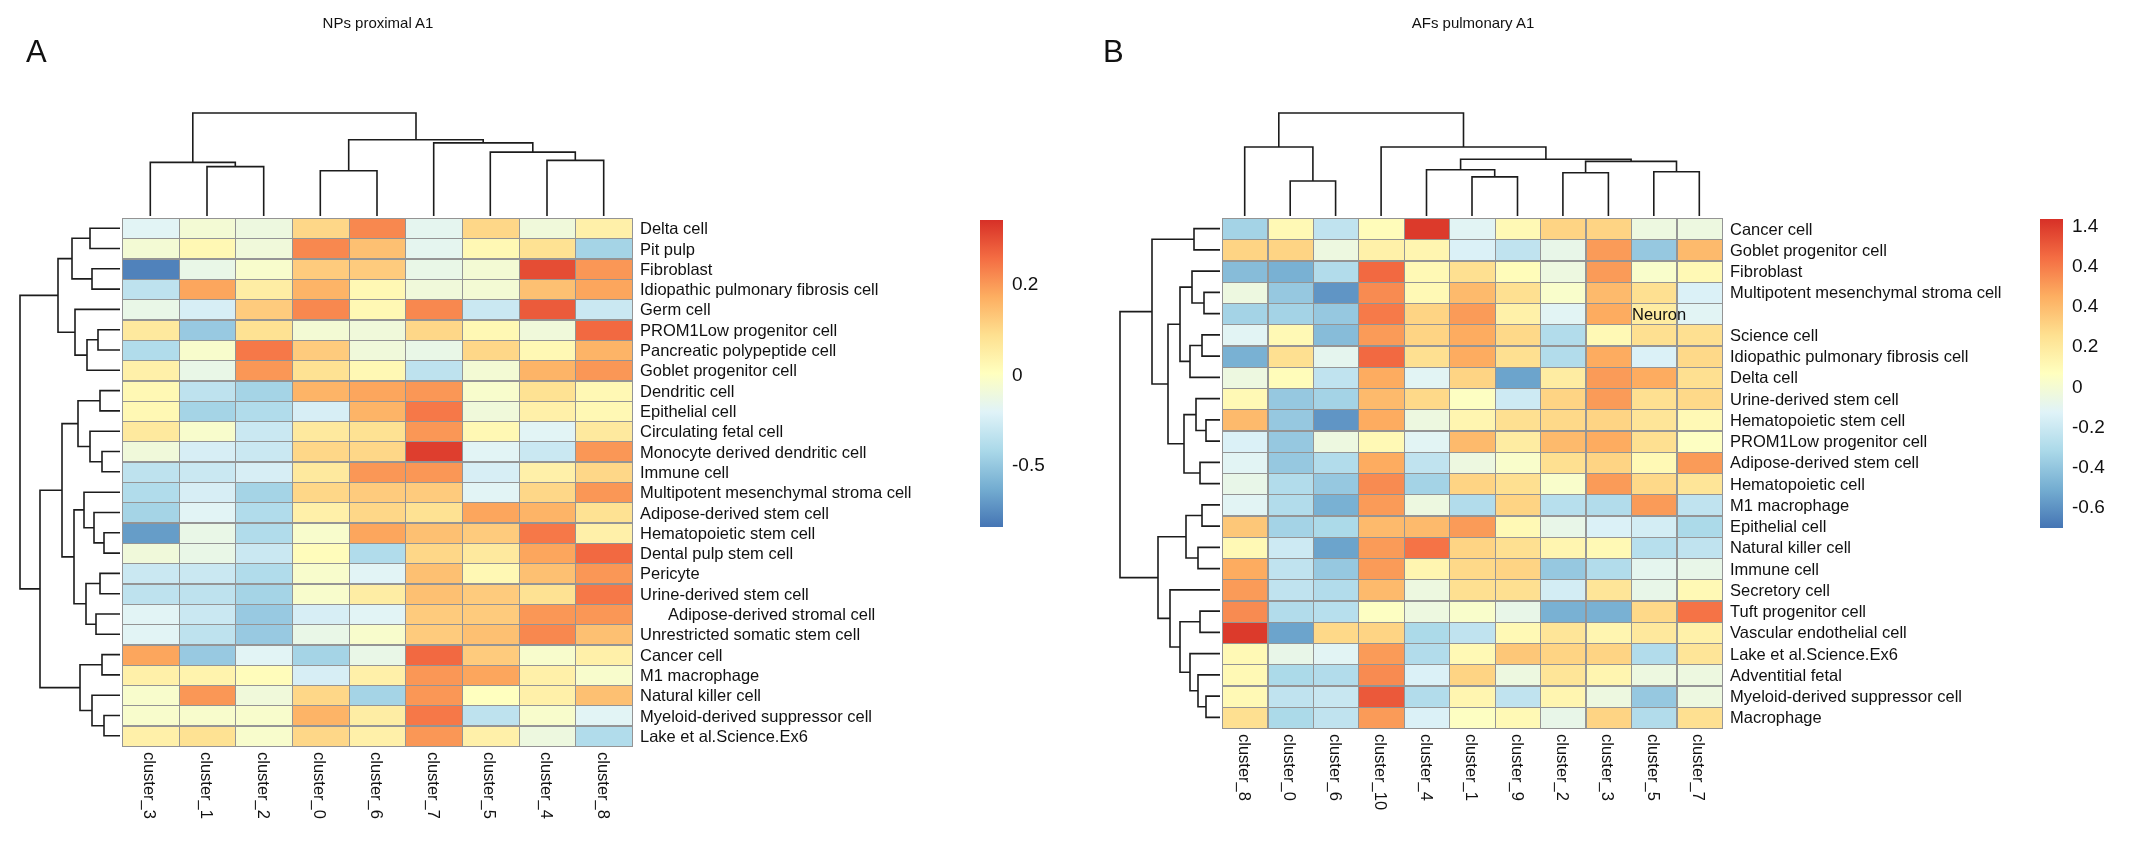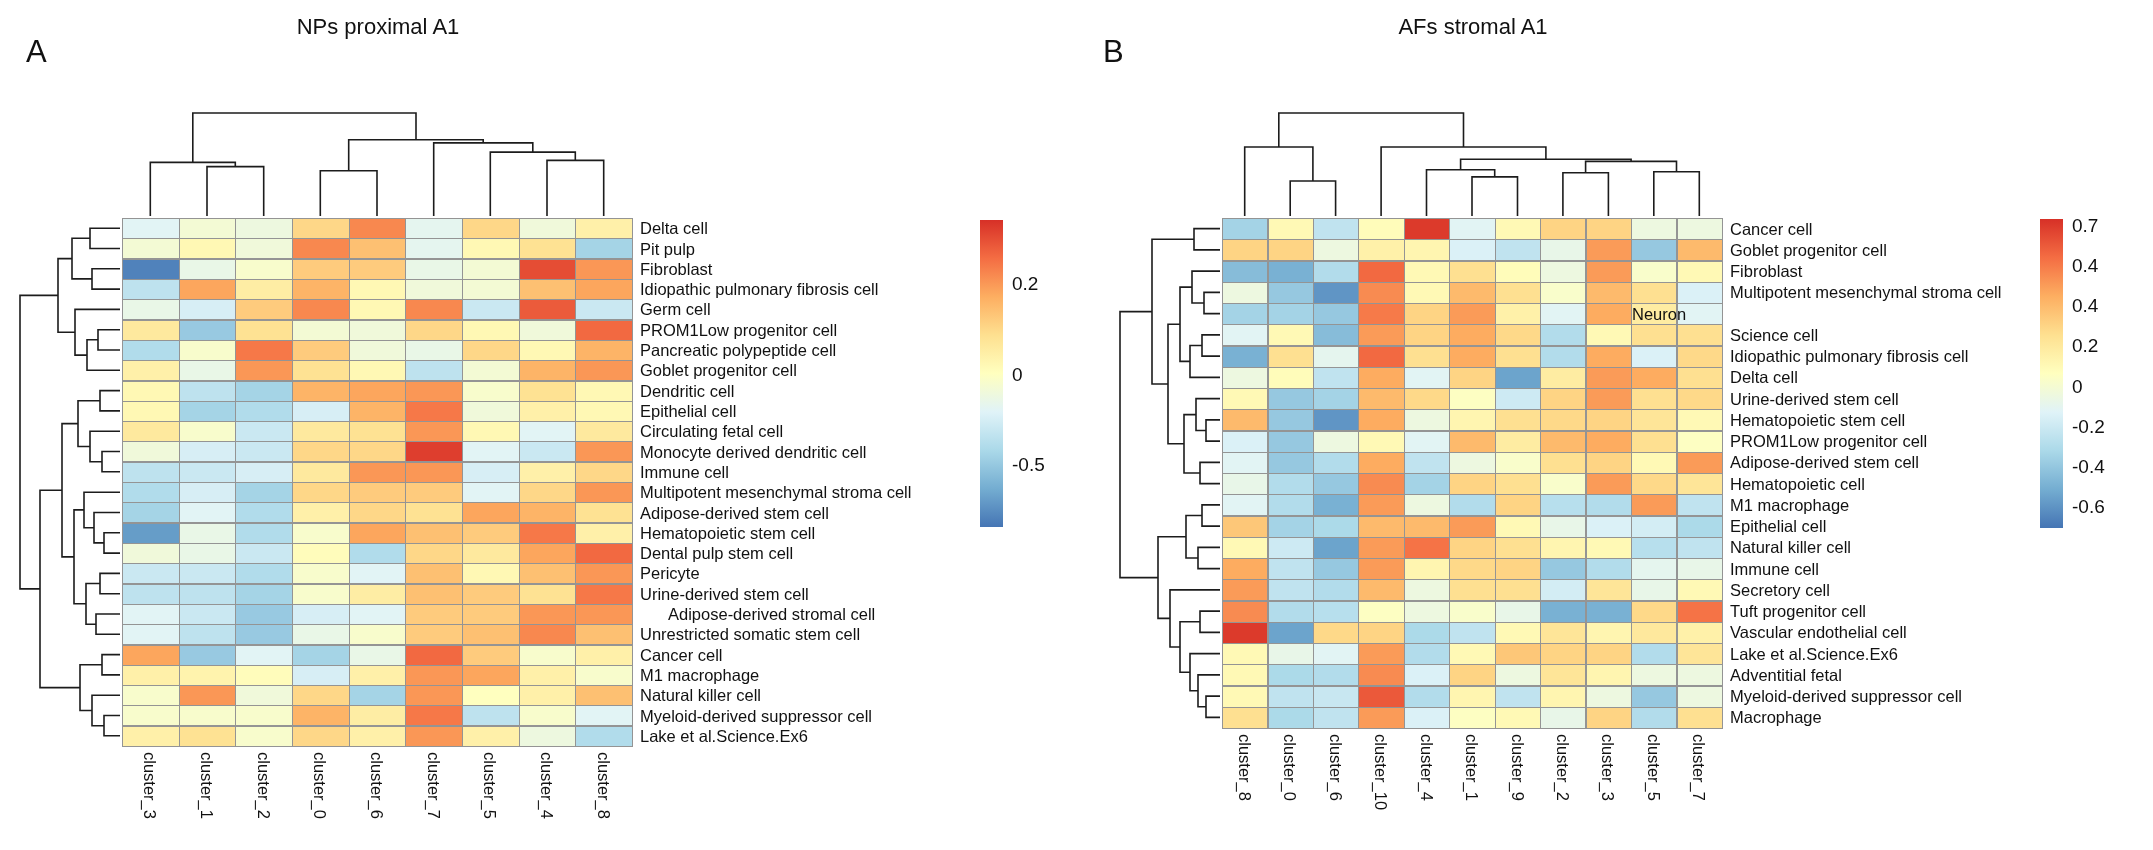--- a/index.html
+++ b/index.html
@@ -1,18 +1,18 @@
 <!DOCTYPE html>
 <html><head>
 <meta charset="utf-8">
 <style>
   html,body{margin:0;padding:0;background:#ffffff}
   #canvas{position:relative;width:2153px;height:850px;background:#fff;overflow:hidden;
           font-family:"Liberation Sans","DejaVu Sans",sans-serif;color:#111}
-  .fig-title{position:absolute;transform:translateX(-50%);font-size:22px;white-space:nowrap}
+  .fig-title{position:absolute;transform:translateX(-50%);font-size:15px;white-space:nowrap}
   #title-A{left:378px;top:14px}
   #title-B{left:1473px;top:14px}
   .panel-letter{position:absolute;font-size:31px}
   #pl-A{left:26px;top:34px}
   #pl-B{left:1103px;top:34px}
   #dendros{position:absolute;left:0;top:0}
   .heat{position:absolute}
   .cell{position:absolute;box-sizing:border-box;border:1px solid #949494}
   .row-label{position:absolute;font-size:16.5px;line-height:1;white-space:nowrap}
   .col-label{position:absolute;font-size:16.5px;line-height:1;white-space:nowrap;
@@ -20,21 +20,21 @@
   .cbar{position:absolute}
   .cbar-tick{position:absolute;font-size:19px;line-height:1;white-space:nowrap}
 </style>
 </head>
 <body>
 
 <div id="canvas">
   <div class="panel-letter" id="pl-A">A</div>
   <div class="panel-letter" id="pl-B">B</div>
   <div class="fig-title" id="title-A">NPs proximal A1</div>
-  <div class="fig-title" id="title-B">AFs stromal A1</div>
+  <div class="fig-title" id="title-B">AFs pulmonary A1</div>
   <svg id="dendros" width="2153" height="850" viewBox="0 0 2153 850">
       <g fill="none" stroke="#1c1c1c" stroke-width="1.6">
         <path d="M207.0,216.0 L207.0,166.6 L263.7,166.6 L263.7,216.0"></path>
         <path d="M150.3,216.0 L150.3,162.4 L235.3,162.4 L235.3,166.6"></path>
         <path d="M320.3,216.0 L320.3,170.7 L377.0,170.7 L377.0,216.0"></path>
         <path d="M547.0,216.0 L547.0,160.4 L603.7,160.4 L603.7,216.0"></path>
         <path d="M490.3,216.0 L490.3,152.1 L575.3,152.1 L575.3,160.4"></path>
         <path d="M433.7,216.0 L433.7,142.9 L532.8,142.9 L532.8,152.1"></path>
         <path d="M348.7,170.7 L348.7,139.8 L483.2,139.8 L483.2,142.9"></path>
         <path d="M192.8,162.4 L192.8,113.0 L416.0,113.0 L416.0,139.8"></path>
@@ -681,21 +681,21 @@
       <div class="col-label" style="left:1707.3px;top:734px">cluster_7</div>
     </div>
   <div class="cbar" id="cbar-A">
       <div style="position:absolute;left:980px;top:220px;width:23px;height:307px;background:linear-gradient(to bottom,#D73027,#F46D43,#FDAE61,#FEE090,#FFFFBF,#E0F3F8,#ABD9E9,#74ADD1,#4575B4)"></div>
       <div class="cbar-tick" style="left:1012px;top:274.2px">0.2</div>
       <div class="cbar-tick" style="left:1012px;top:364.5px">0</div>
       <div class="cbar-tick" style="left:1012px;top:454.8px">-0.5</div>
     </div>
   <div class="cbar" id="cbar-B">
       <div style="position:absolute;left:2040px;top:219px;width:23px;height:309px;background:linear-gradient(to bottom,#D73027,#F46D43,#FDAE61,#FEE090,#FFFFBF,#E0F3F8,#ABD9E9,#74ADD1,#4575B4)"></div>
-      <div class="cbar-tick" style="left:2072px;top:216.0px">0.7</div>
+      <div class="cbar-tick" style="left:2072px;top:216.0px">1.4</div>
       <div class="cbar-tick" style="left:2072px;top:256.1px">0.4</div>
       <div class="cbar-tick" style="left:2072px;top:296.3px">0.4</div>
       <div class="cbar-tick" style="left:2072px;top:336.4px">0.2</div>
       <div class="cbar-tick" style="left:2072px;top:376.5px">0</div>
       <div class="cbar-tick" style="left:2072px;top:416.7px">-0.2</div>
       <div class="cbar-tick" style="left:2072px;top:456.8px">-0.4</div>
       <div class="cbar-tick" style="left:2072px;top:496.9px">-0.6</div>
     </div>
 </div>
 

